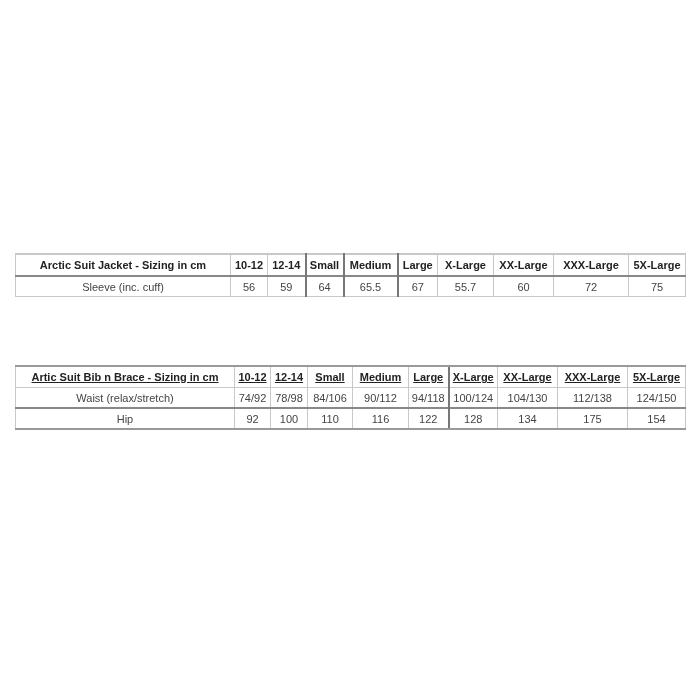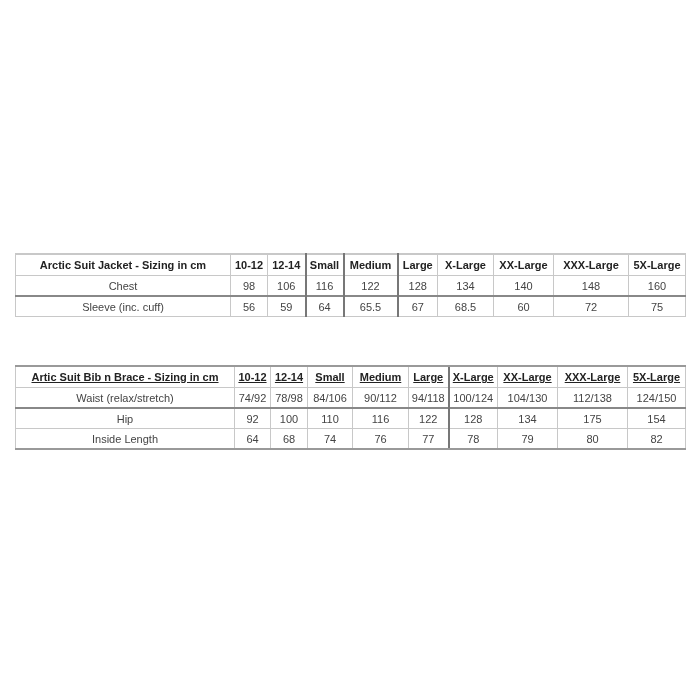--- a/index.html
+++ b/index.html
@@ -43,40 +43,28 @@
     <th>10-12</th>
     <th>12-14</th>
     <th class="thick-left">Small</th>
     <th class="thick-left">Medium</th>
     <th class="thick-left">Large</th>
     <th>X-Large</th>
     <th>XX-Large</th>
     <th>XXX-Large</th>
     <th>5X-Large</th>
   </tr>
-  <tr>
-    <td>Chest</td>
-    <td>98</td>
-    <td>106</td>
-    <td class="thick-left">116</td>
-    <td class="thick-left">122</td>
-    <td class="thick-left">128</td>
-    <td>134</td>
-    <td>140</td>
-    <td>148</td>
-    <td>160</td>
-  </tr>
   <tr class="row-sep-dark">
     <td>Sleeve (inc. cuff)</td>
     <td>56</td>
     <td>59</td>
     <td class="thick-left">64</td>
     <td class="thick-left">65.5</td>
     <td class="thick-left">67</td>
-    <td>68.5</td>
+    <td>55.7</td>
     <td>60</td>
     <td>72</td>
     <td>75</td>
   </tr>
 </tbody>
   </table>
 
 <table class="size-table" id="bib">
   <colgroup>
     <col style="width:219px">
@@ -120,26 +108,14 @@
     <td>92</td>
     <td>100</td>
     <td>110</td>
     <td>116</td>
     <td>122</td>
     <td class="thick-left">128</td>
     <td>134</td>
     <td>175</td>
     <td>154</td>
   </tr>
-  <tr>
-    <td>Inside Length</td>
-    <td>64</td>
-    <td>68</td>
-    <td>74</td>
-    <td>76</td>
-    <td>77</td>
-    <td class="thick-left">78</td>
-    <td>79</td>
-    <td>80</td>
-    <td>82</td>
-  </tr>
 </tbody>
   </table>
 
 </body></html>

